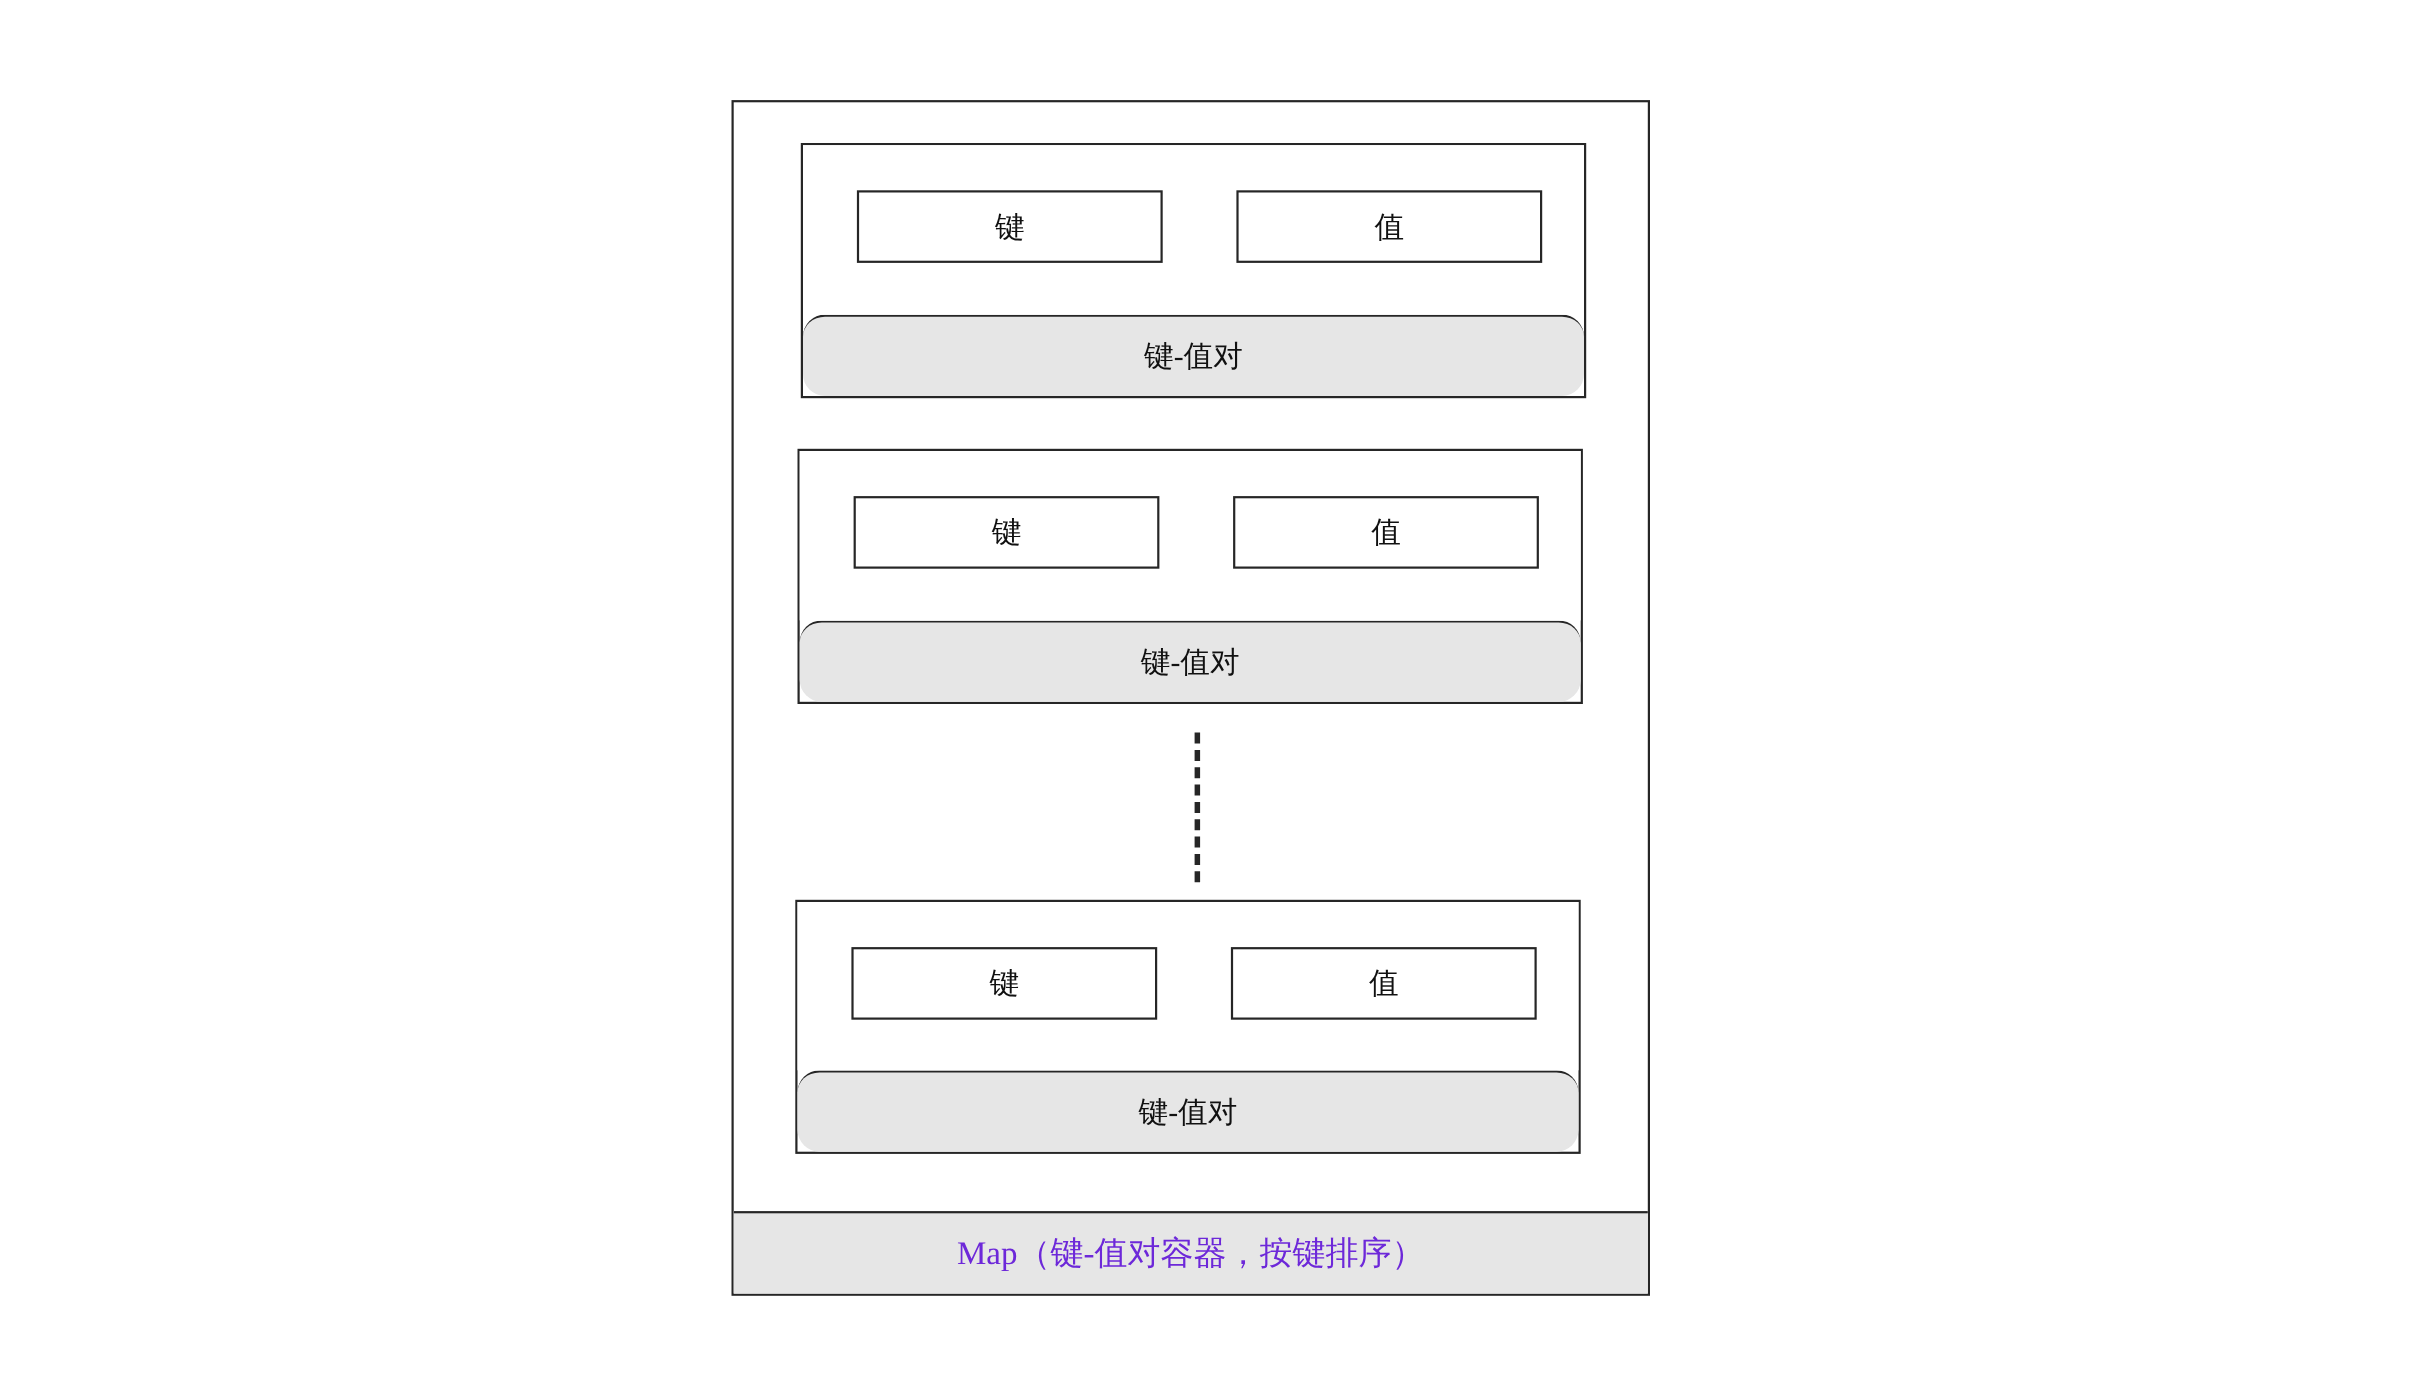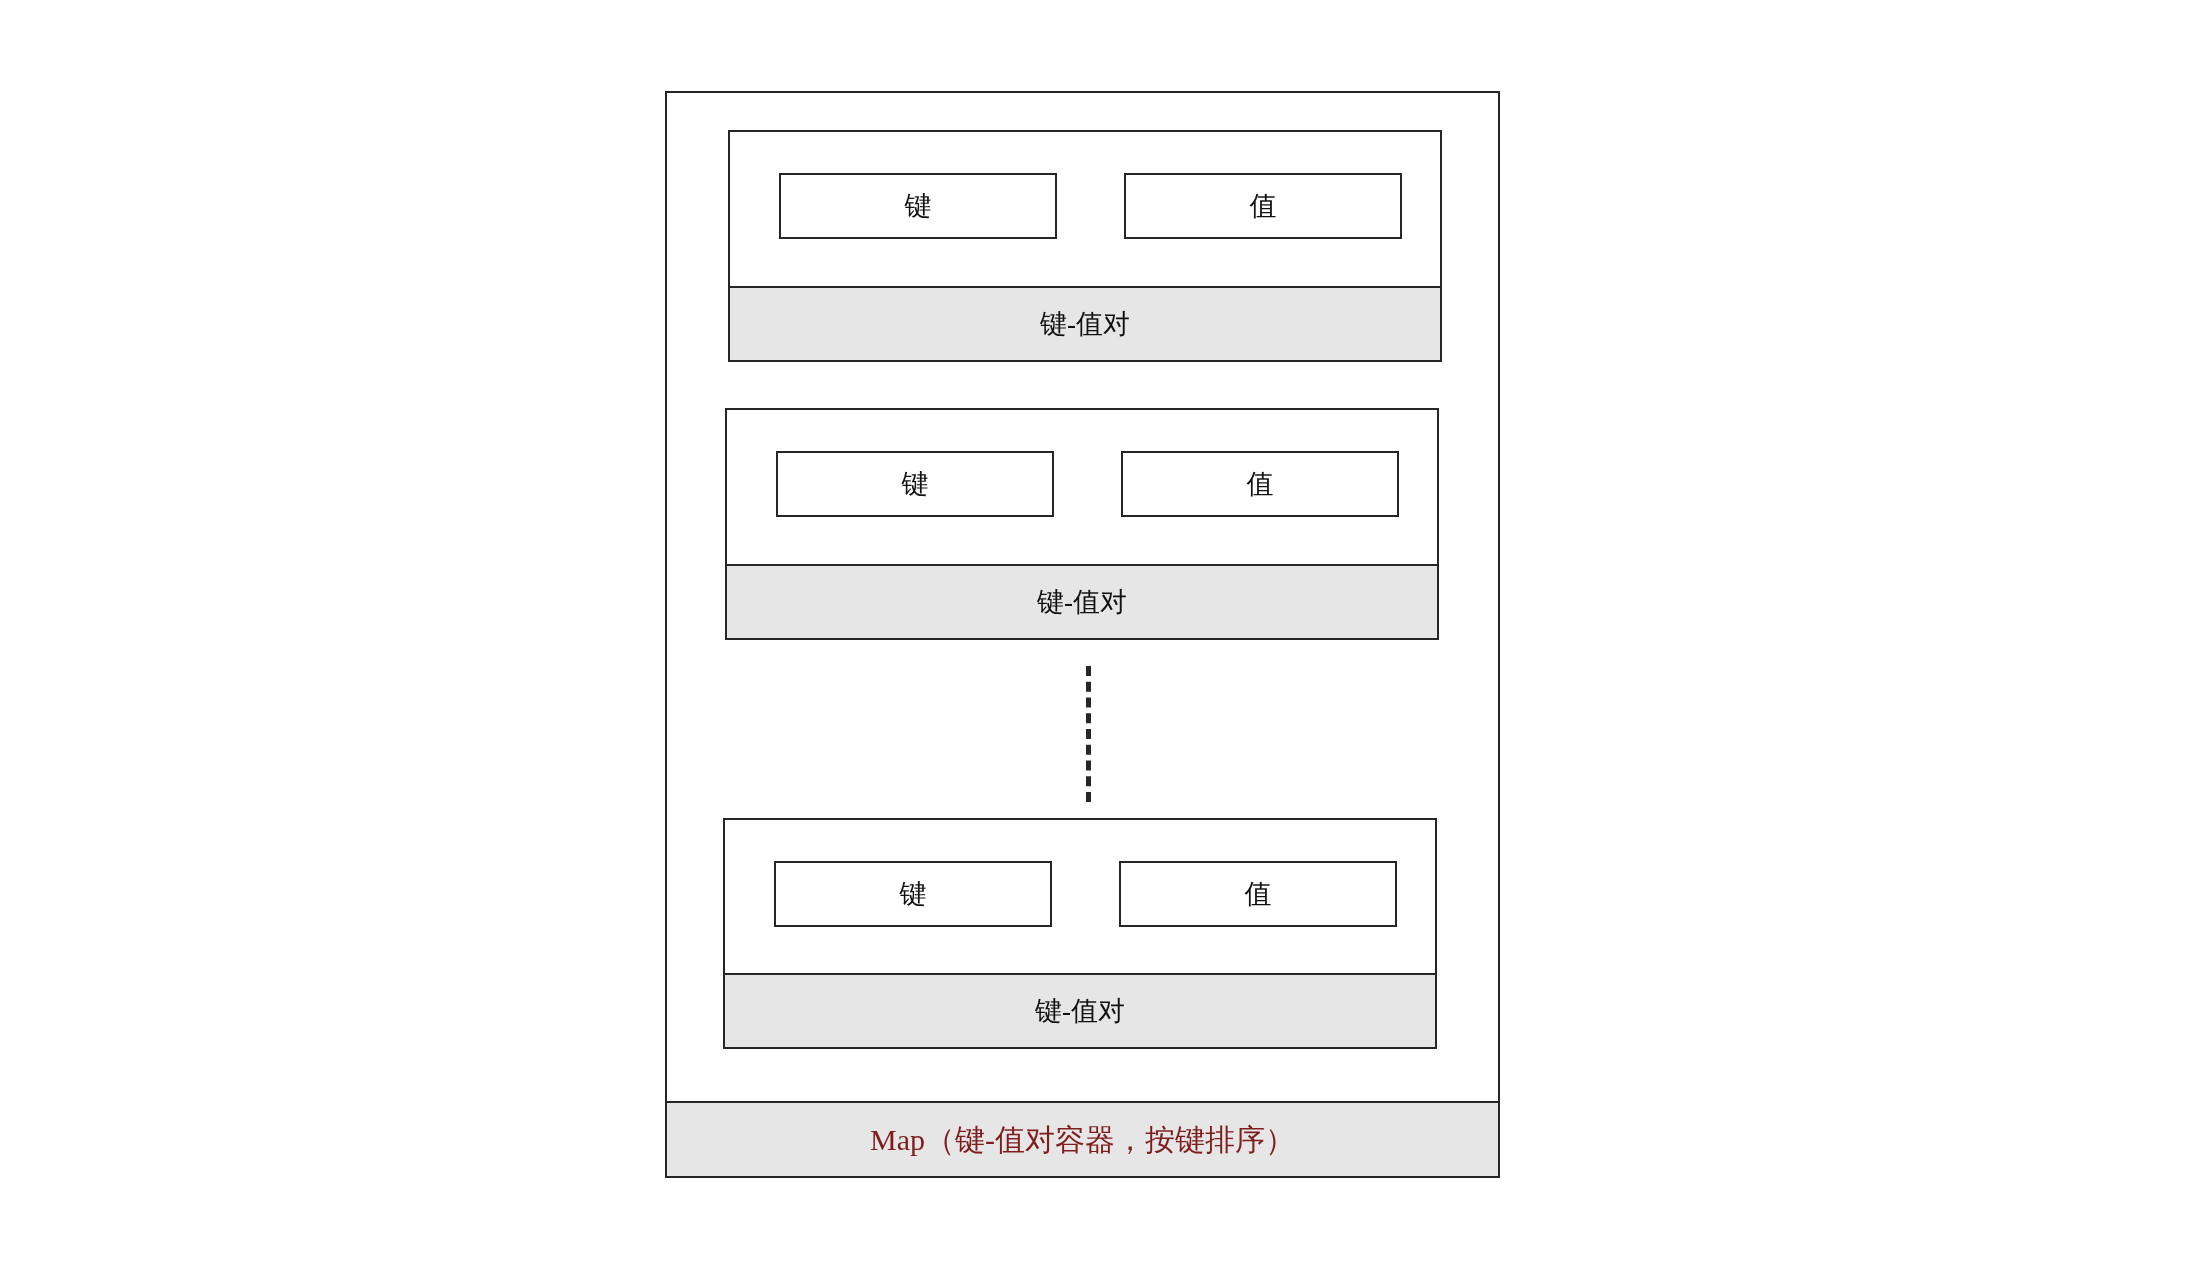--- a/index.html
+++ b/index.html
@@ -79,20 +79,21 @@
     flex: 0 0 auto;
     height: 72px;
     background: #e6e6e6;
     border-top: 2px solid #262626;
     display: flex;
     align-items: center;
     justify-content: center;
     font-size: 27px;
     color: #111111;
     line-height: 1;
+    border-radius: 20px;
   }
 
   
   .dashed-sep {
     position: absolute;
     left: 419px;
     top: 573px;
     width: 0;
     height: 136px;
     border-left: 5px dashed #262626;
@@ -104,21 +105,21 @@
     left: 0;
     right: 0;
     bottom: 0;
     height: 73px;
     background: #e6e6e6;
     border-top: 2px solid #262626;
     display: flex;
     align-items: center;
     justify-content: center;
     font-size: 30px;
-    color: #7f1d1d;
+    color: #6d28d9;
     line-height: 1;
   }
 </style>
 </head>
 <body>
 
 <div id="canvas">
 
   <div class="map-container">
 

